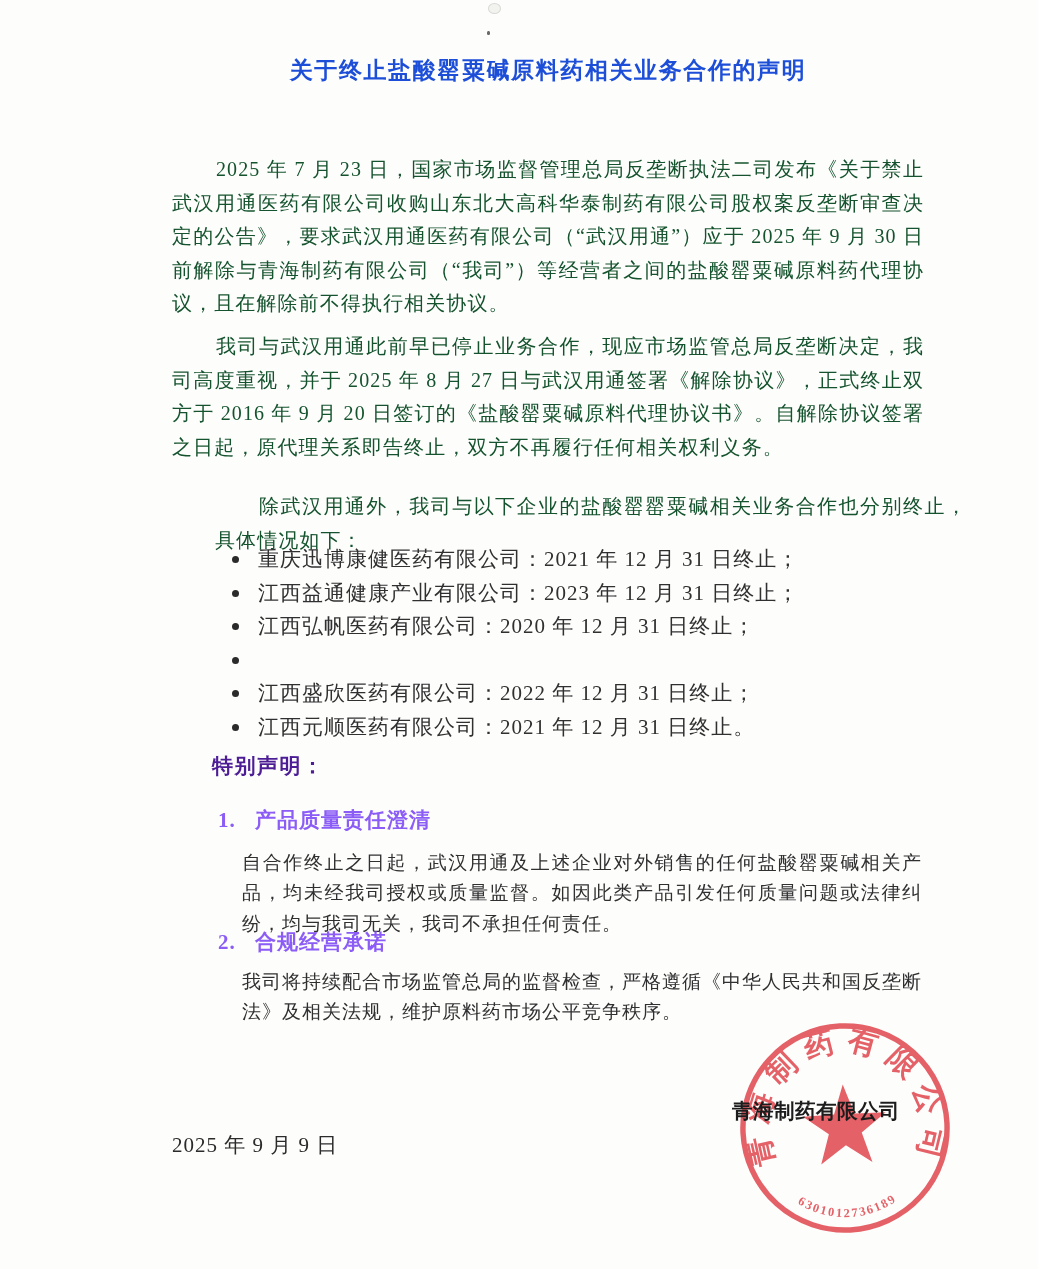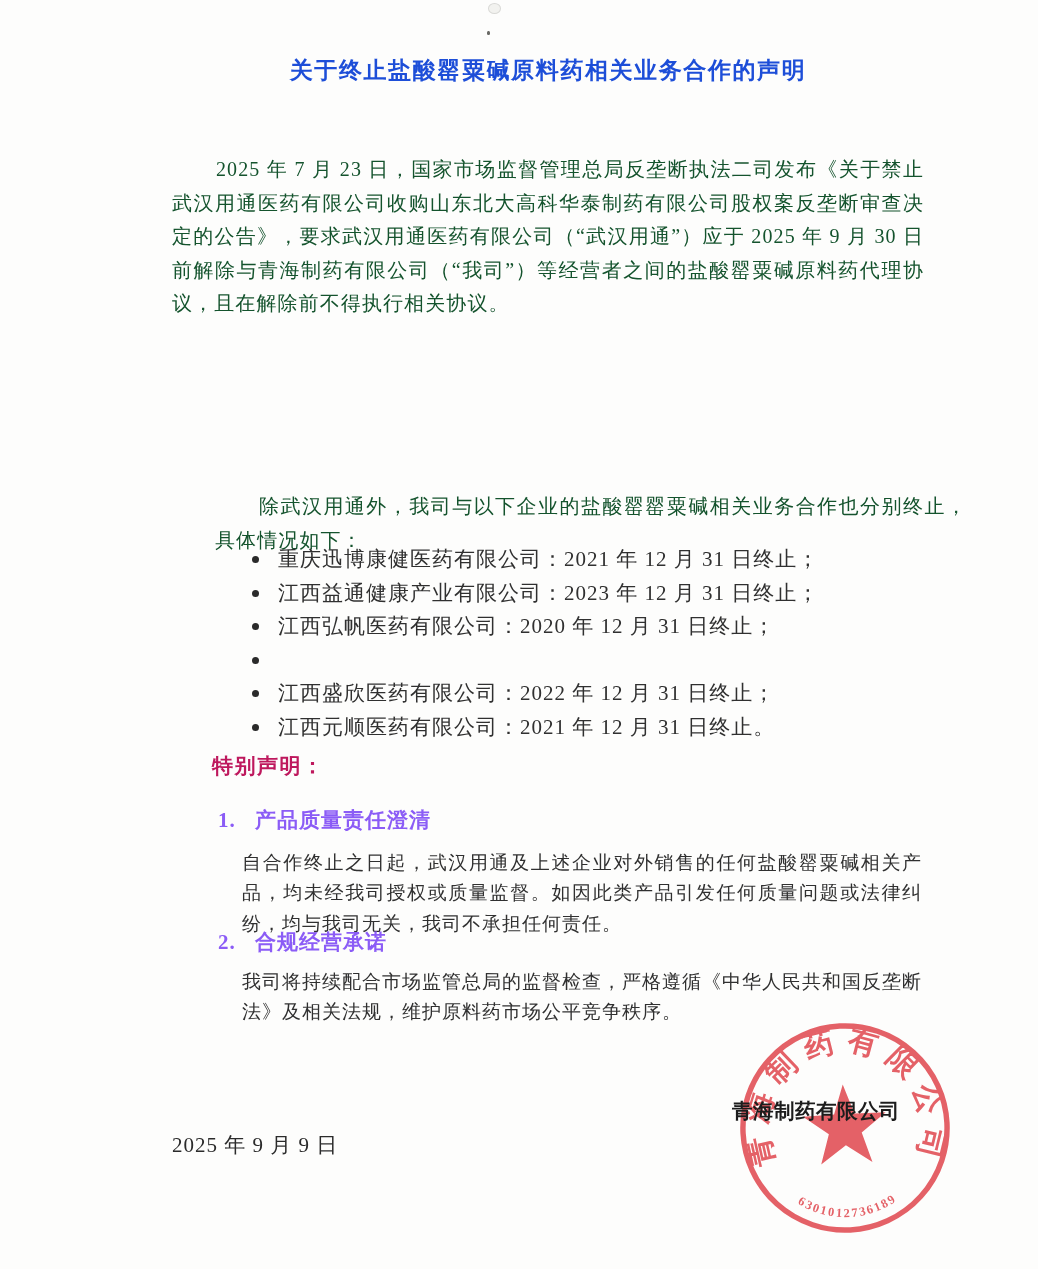--- a/index.html
+++ b/index.html
@@ -24,27 +24,27 @@
 
   .para{
     position:absolute;left:172px;width:752px;
     font-size:20px;line-height:33.6px;letter-spacing:1.1px;
     text-align:justify;text-indent:44px;color:#14532d;
   }
   .para-1{top:133px;}
   .para-2{top:310px;}
   .para-3{top:470px;margin-left:43px;}
 
-  .term-list{position:absolute;left:188px;top:543px;width:752px;margin:0;padding:0;list-style:none;}
+  .term-list{position:absolute;left:168px;top:543px;width:752px;margin:0;padding:0;list-style:none;}
   .term-list li{position:relative;height:33.6px;line-height:33.6px;font-size:21px;letter-spacing:1px;color:#303030;padding-left:90px;}
   .term-list li .bullet{position:absolute;left:64px;top:13px;width:7px;height:7px;border-radius:50%;background:#2a2a2a;}
 
   .special-heading{
     position:absolute;left:212px;top:752px;
-    font-size:21px;font-weight:bold;letter-spacing:1.5px;color:#be185d;
+    font-size:21px;font-weight:bold;letter-spacing:1.5px;color:#4c1d95;
   }
 
   .sec-head{position:absolute;left:218px;font-size:21px;font-weight:bold;color:#8b5cf6;letter-spacing:1px;}
   .sec-head .sec-no{display:inline-block;width:37px;}
   .sec1-head{top:806px;}
   .sec2-head{top:928px;}
 
   .sec-body{
     position:absolute;left:242px;width:680px;
     font-size:19px;line-height:30.4px;letter-spacing:1px;
@@ -73,20 +73,21 @@
 <body>
 
 <div class="page">
 
   <div class="artifact-ring"></div>
   <div class="artifact-dot"></div>
 
   <div class="doc-title">关于终止盐酸罂粟碱原料药相关业务合作的声明</div>
 
   <p class="para para-1">2025 年 7 月 23 日，国家市场监督管理总局反垄断执法二司发布《关于禁止武汉用通医药有限公司收购山东北大高科华泰制药有限公司股权案反垄断审查决定的公告》，要求武汉用通医药有限公司（“武汉用通”）应于 2025 年 9 月 30 日前解除与青海制药有限公司（“我司”）等经营者之间的盐酸罂粟碱原料药代理协议，且在解除前不得执行相关协议。</p>
+  <p class="para para-2">我司与武汉用通此前早已停止业务合作，现应市场监管总局反垄断决定，我司高度重视，并于 2025 年 8 月 27 日与武汉用通签署《解除协议》，正式终止双方于 2016 年 9 月 20 日签订的《盐酸罂粟碱原料代理协议书》。自解除协议签署之日起，原代理关系即告终止，双方不再履行任何相关权利义务。</p>
   <p class="para para-3">除武汉用通外，我司与以下企业的盐酸罂罂粟碱相关业务合作也分别终止，具体情况如下：</p>
 
   <ul class="term-list">
     <li><span class="bullet"></span><span>重庆迅博康健医药有限公司：2021 年 12 月 31 日终止；</span></li>
     <li><span class="bullet"></span><span>江西益通健康产业有限公司：2023 年 12 月 31 日终止；</span></li>
     <li><span class="bullet"></span><span>江西弘帆医药有限公司：2020 年 12 月 31 日终止；</span></li>
     <li><span class="bullet"></span></li>
     <li><span class="bullet"></span><span>江西盛欣医药有限公司：2022 年 12 月 31 日终止；</span></li>
     <li><span class="bullet"></span><span>江西元顺医药有限公司：2021 年 12 月 31 日终止。</span></li>
   </ul>

